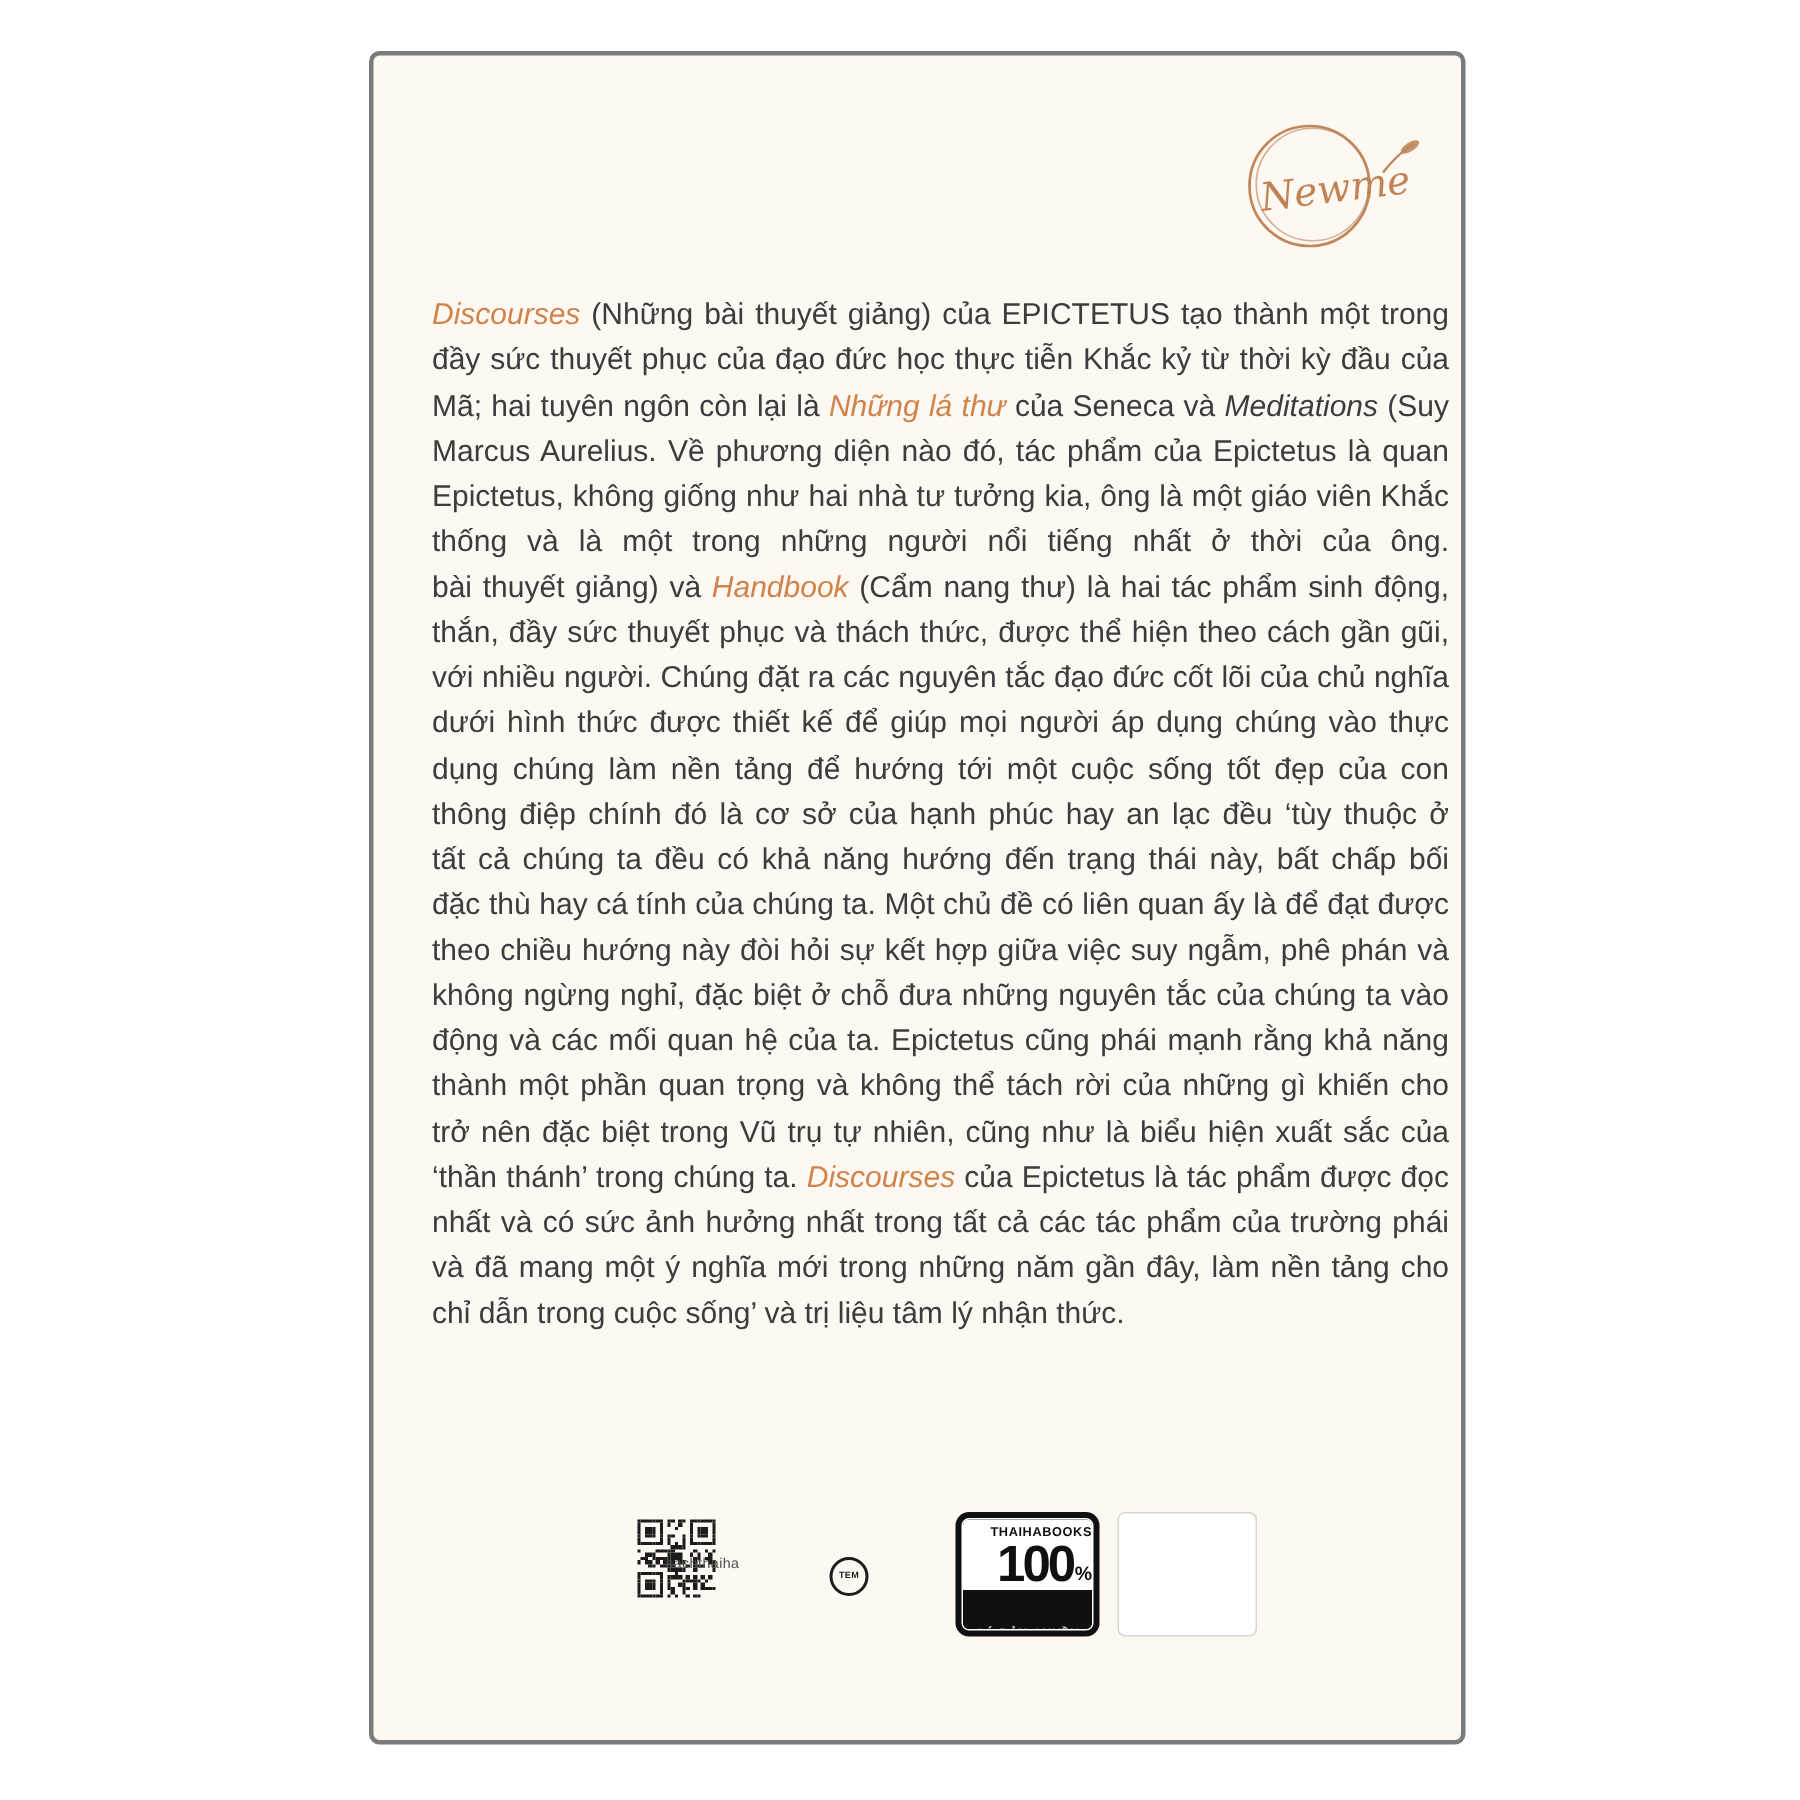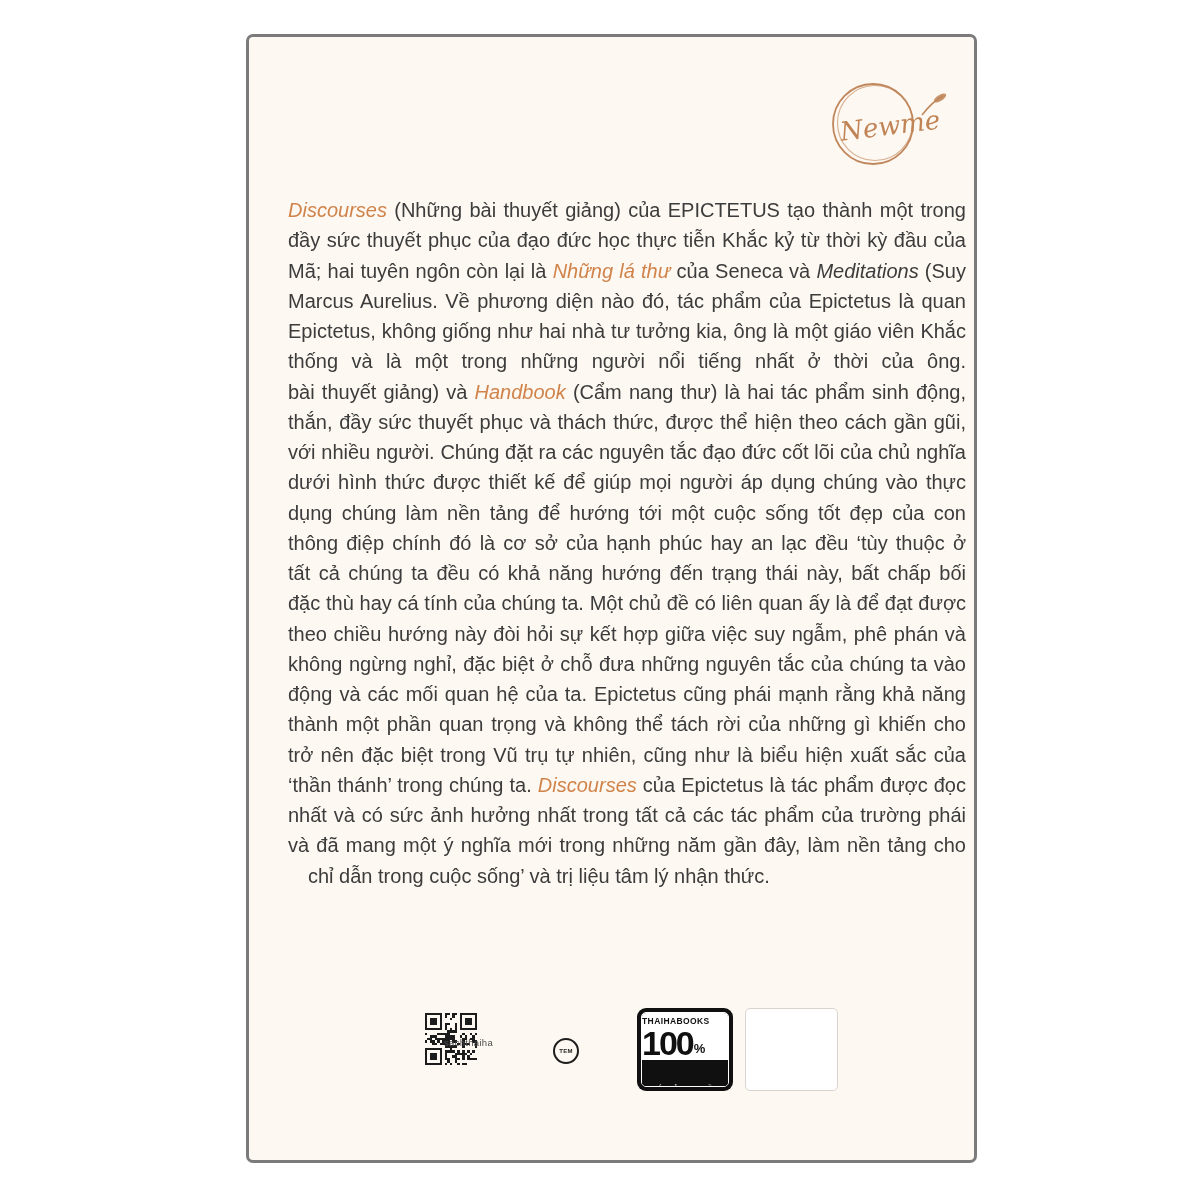--- a/index.html
+++ b/index.html
@@ -12,21 +12,21 @@
     border:3px solid #7b7b7b;border-radius:7px;background:#fdf8f1;
   }
   
   .logo{position:absolute;left:578px;top:40px;width:125px;height:100px;}
   
   .text-block{position:absolute;left:39px;top:158px;width:678px;}
   .pline{
     height:30.26px;line-height:30.26px;font-size:20px;color:#3c3c3c;
     text-align:justify;text-align-last:justify;white-space:normal;overflow:hidden;
   }
-  .pline.last{text-align-last:left;margin-left:20px;}
+  .pline.last{text-align-last:left;}
   .seg.accent{color:#d0834a;font-style:italic;}
   .seg.italic{font-style:italic;}
   
   .qr{
     position:absolute;left:176px;top:976px;width:52px;height:52px;
     display:grid;grid-template-columns:repeat(21,1fr);grid-template-rows:repeat(21,1fr);
     background:#fdf8f1;
   }
   .qr div{width:100%;height:100%;}
   .qr .on{background:#1c1c1c;}
@@ -41,21 +41,21 @@
   }
   .badge{
     position:absolute;left:388px;top:971px;width:96px;height:83px;box-sizing:border-box;
     background:#101010;border-radius:9px;padding:4px;
   }
   .badge-inner{
     height:100%;box-sizing:border-box;border:1.5px solid #ffffff;border-radius:5px;
     display:flex;flex-direction:column;overflow:hidden;
   }
   .badge-white{
-    background:#ffffff;flex:1;display:flex;flex-direction:column;align-items:flex-start;justify-content:flex-start;
+    background:#ffffff;flex:1;display:flex;flex-direction:column;align-items:flex-end;justify-content:flex-start;
   }
   .badge-top{
     color:#101010;font-weight:bold;font-size:8.5px;letter-spacing:.4px;padding-top:3px;
   }
   .badge-mid{
     display:flex;align-items:flex-start;color:#101010;line-height:1;margin-top:0px;
   }
   .badge-100{font-weight:bold;font-size:34px;letter-spacing:-2px;}
   .badge-pct{font-weight:bold;font-size:13px;margin-top:16px;margin-left:1px;}
   .badge-band{

